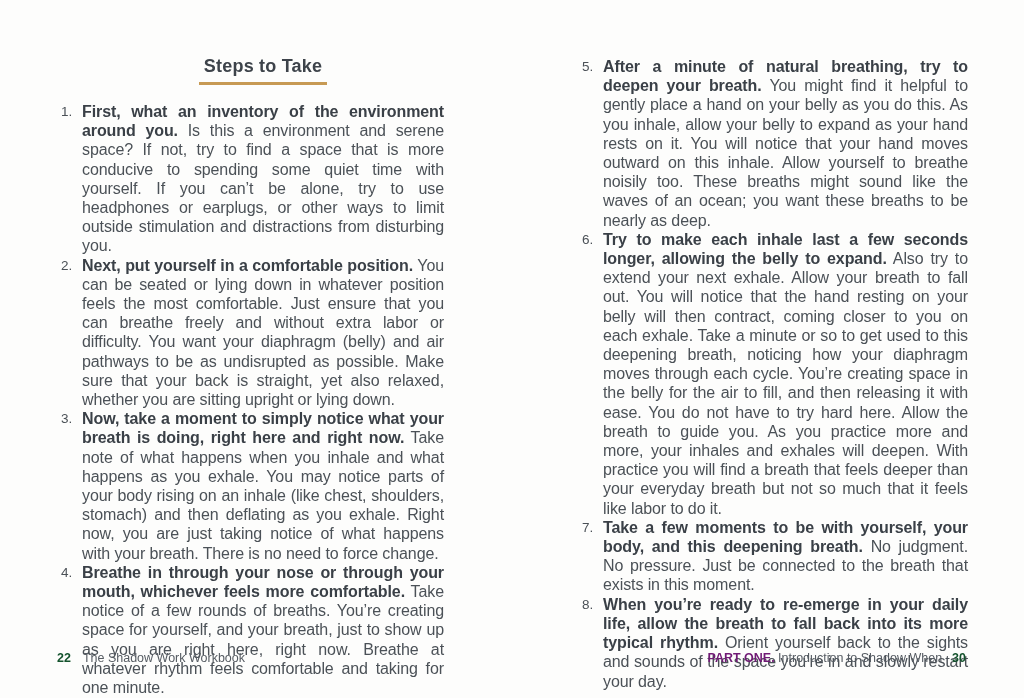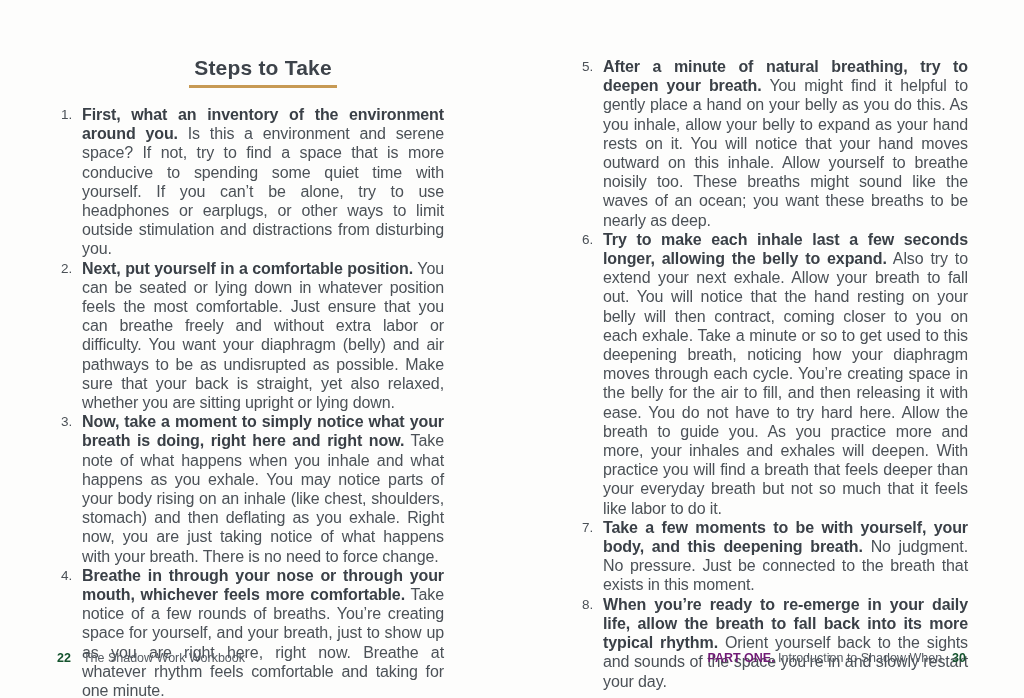--- a/index.html
+++ b/index.html
@@ -22,21 +22,21 @@
   .col-right { left: 582px; top: 57px; width: 386px; }
 
   .heading-wrap {
     margin-left: 21px;
     text-align: center;
     margin-bottom: 17px;
   }
   .heading {
     display: inline-block;
     font-weight: bold;
-    font-size: 21px;
+    font-size: 18px;
     letter-spacing: 0.2px;
     color: #3d434a;
     border-bottom: 3px solid #c79a54;
     padding: 0 5px 5px 5px;
   }
 
   .step { display: flex; align-items: flex-start; }
   .num {
     flex: 0 0 21px;
     font-size: 13.5px;

